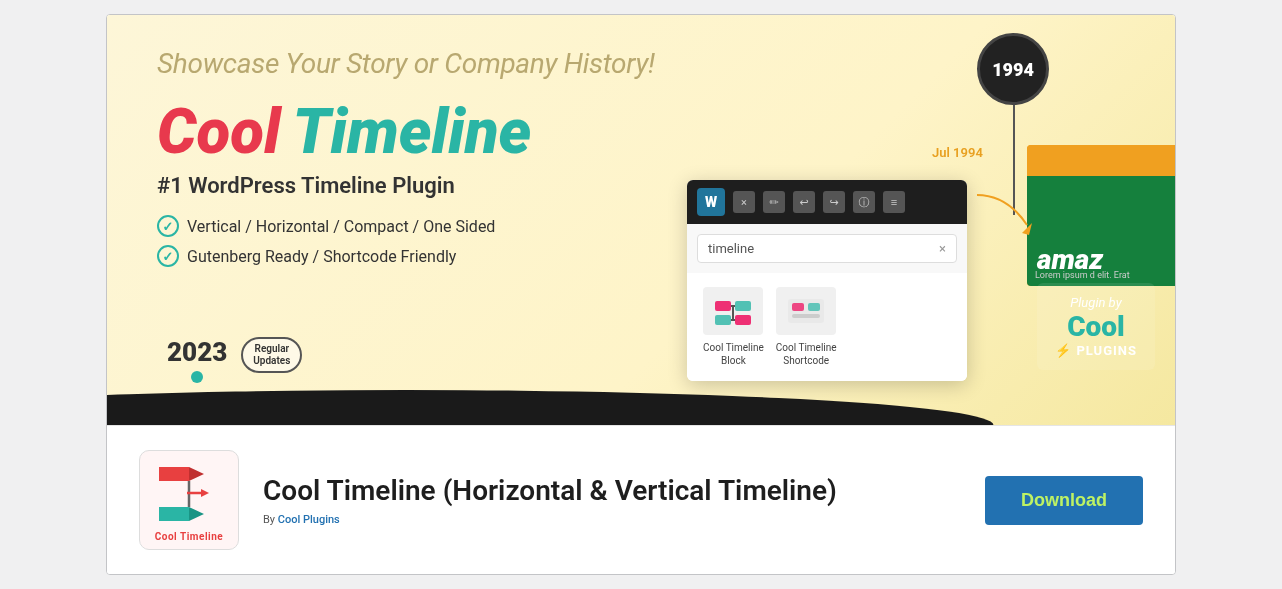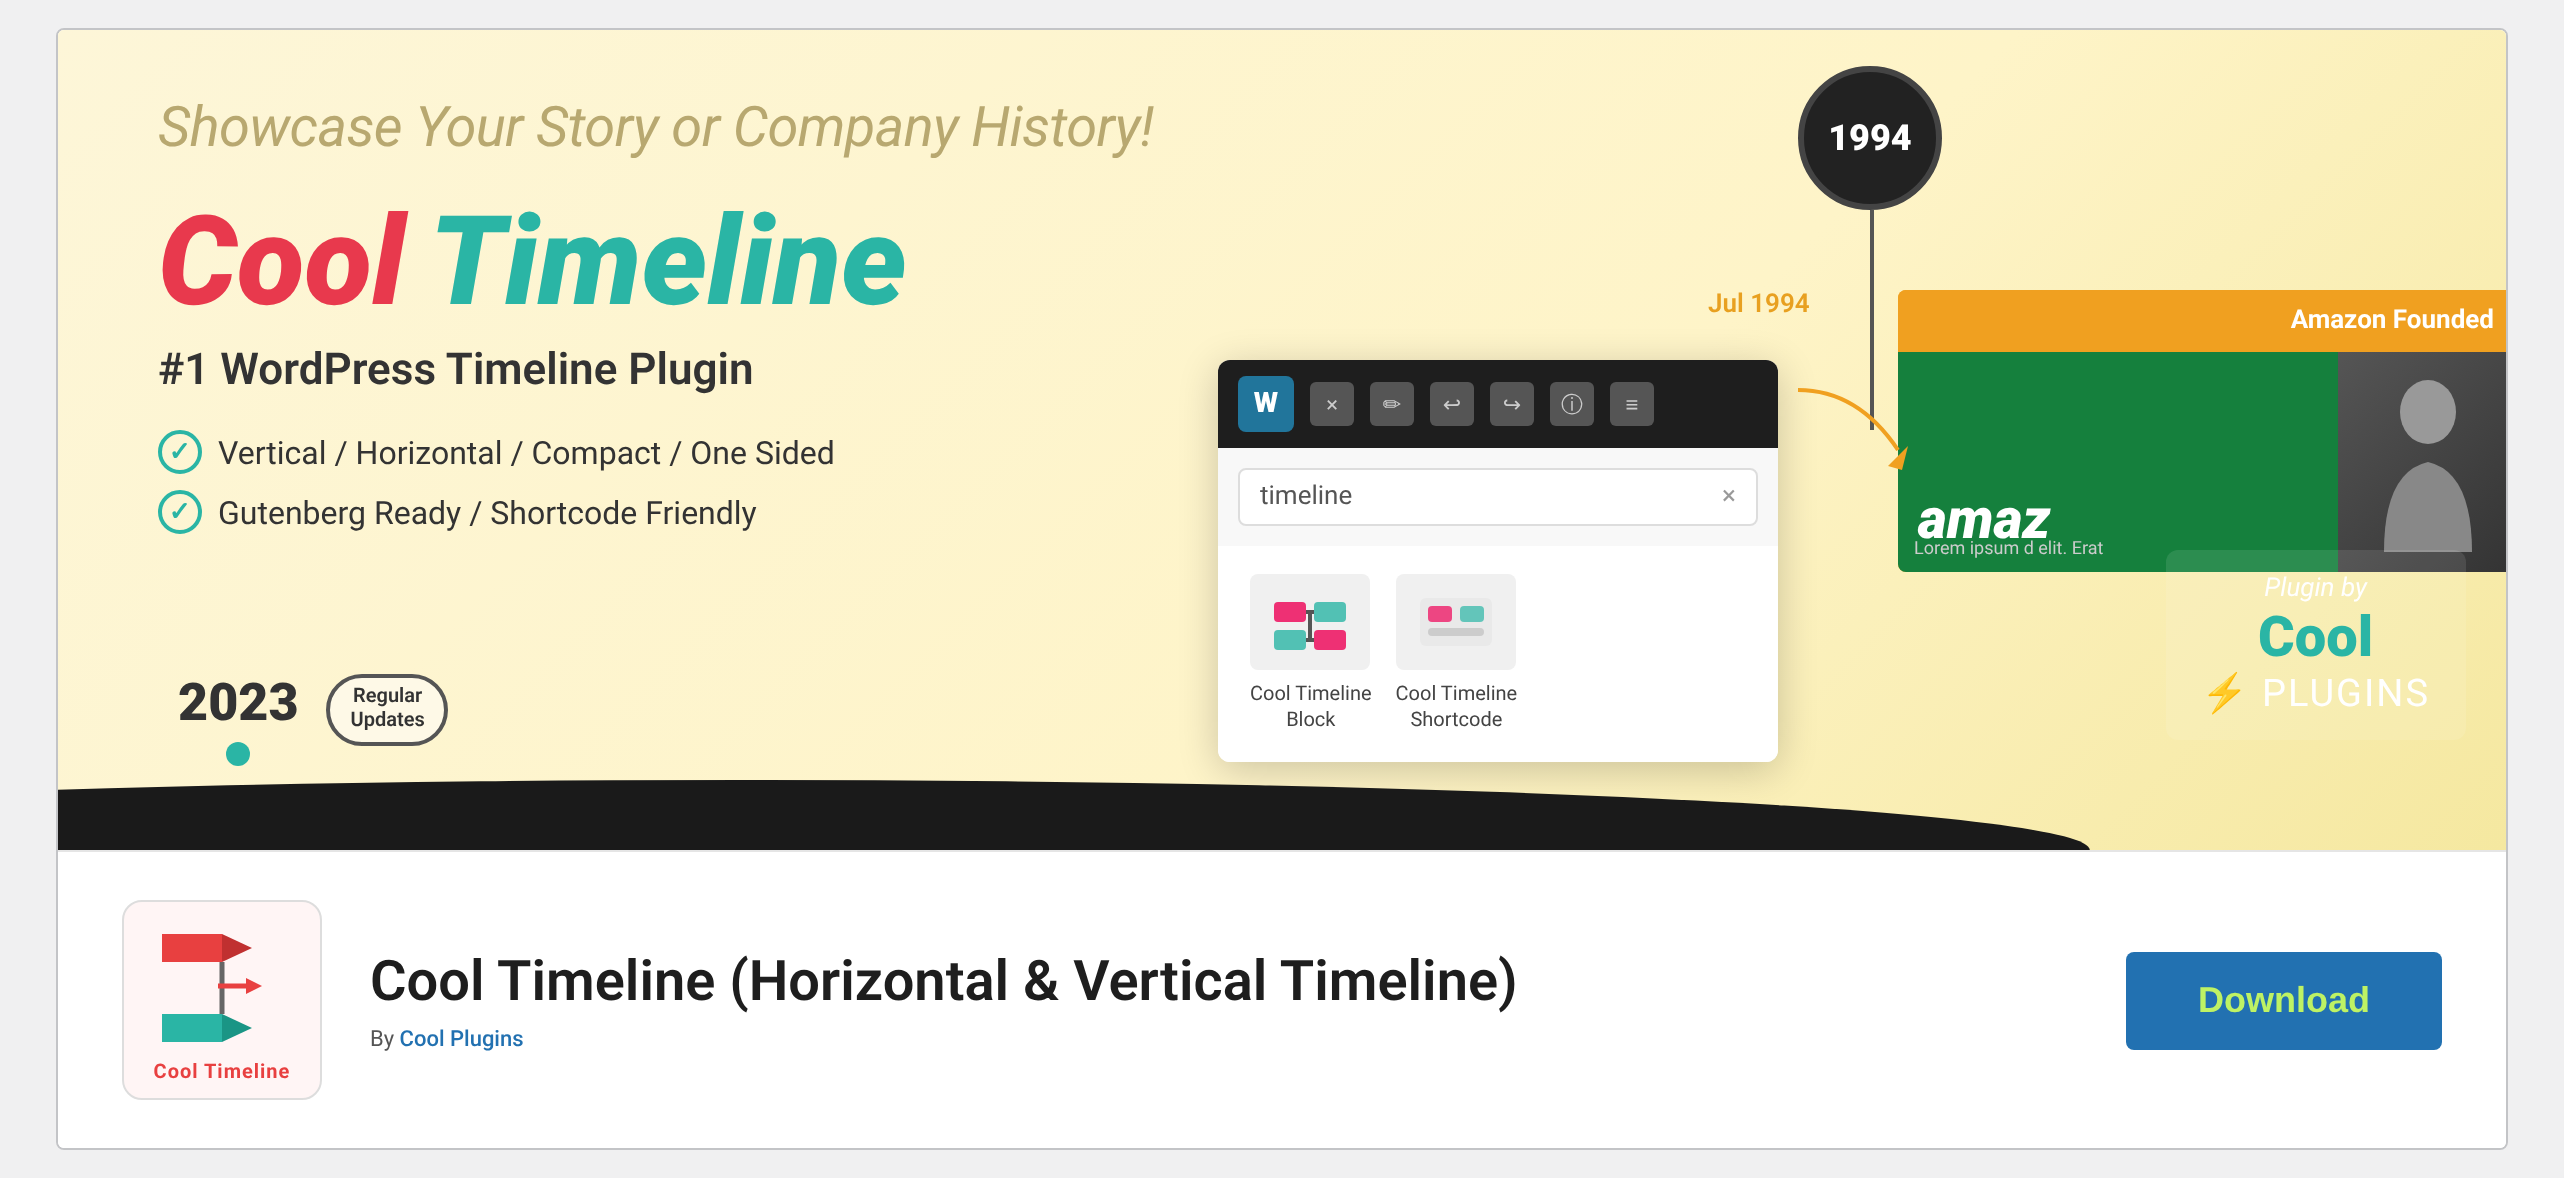--- a/index.html
+++ b/index.html
@@ -6,21 +6,21 @@
     body {
       font-family: -apple-system, BlinkMacSystemFont, "Segoe UI", Roboto, sans-serif;
       background: #f0f0f1;
       display: flex;
       flex-direction: column;
       align-items: center;
       justify-content: center;
       min-height: 100vh;
     }
     .plugin-card {
-      width: 1226px;
+      width: 1070px;
       background: #fff;
       border: 1px solid #c3c4c7;
       border-radius: 4px;
       overflow: hidden;
     }
 
     
     .banner {
       width: 100%;
       height: 410px;
@@ -287,24 +287,24 @@
       font-size: 13px;
       font-style: italic;
     }
     .brand-cool {
       font-size: 28px;
       font-weight: 900;
       color: #fff;
     }
     .brand-cool span { color: #2ab5a5; }
     .brand-plugins {
-      font-size: 19px;
+      font-size: 13px;
       color: #fff;
       letter-spacing: 1px;
-      font-weight: 400;
+      font-weight: 700;
     }
 
     
     .lorem-text {
       position: absolute;
       bottom: 0;
       left: 0;
       padding: 4px 8px;
       font-size: 9px;
       color: #ccc;

